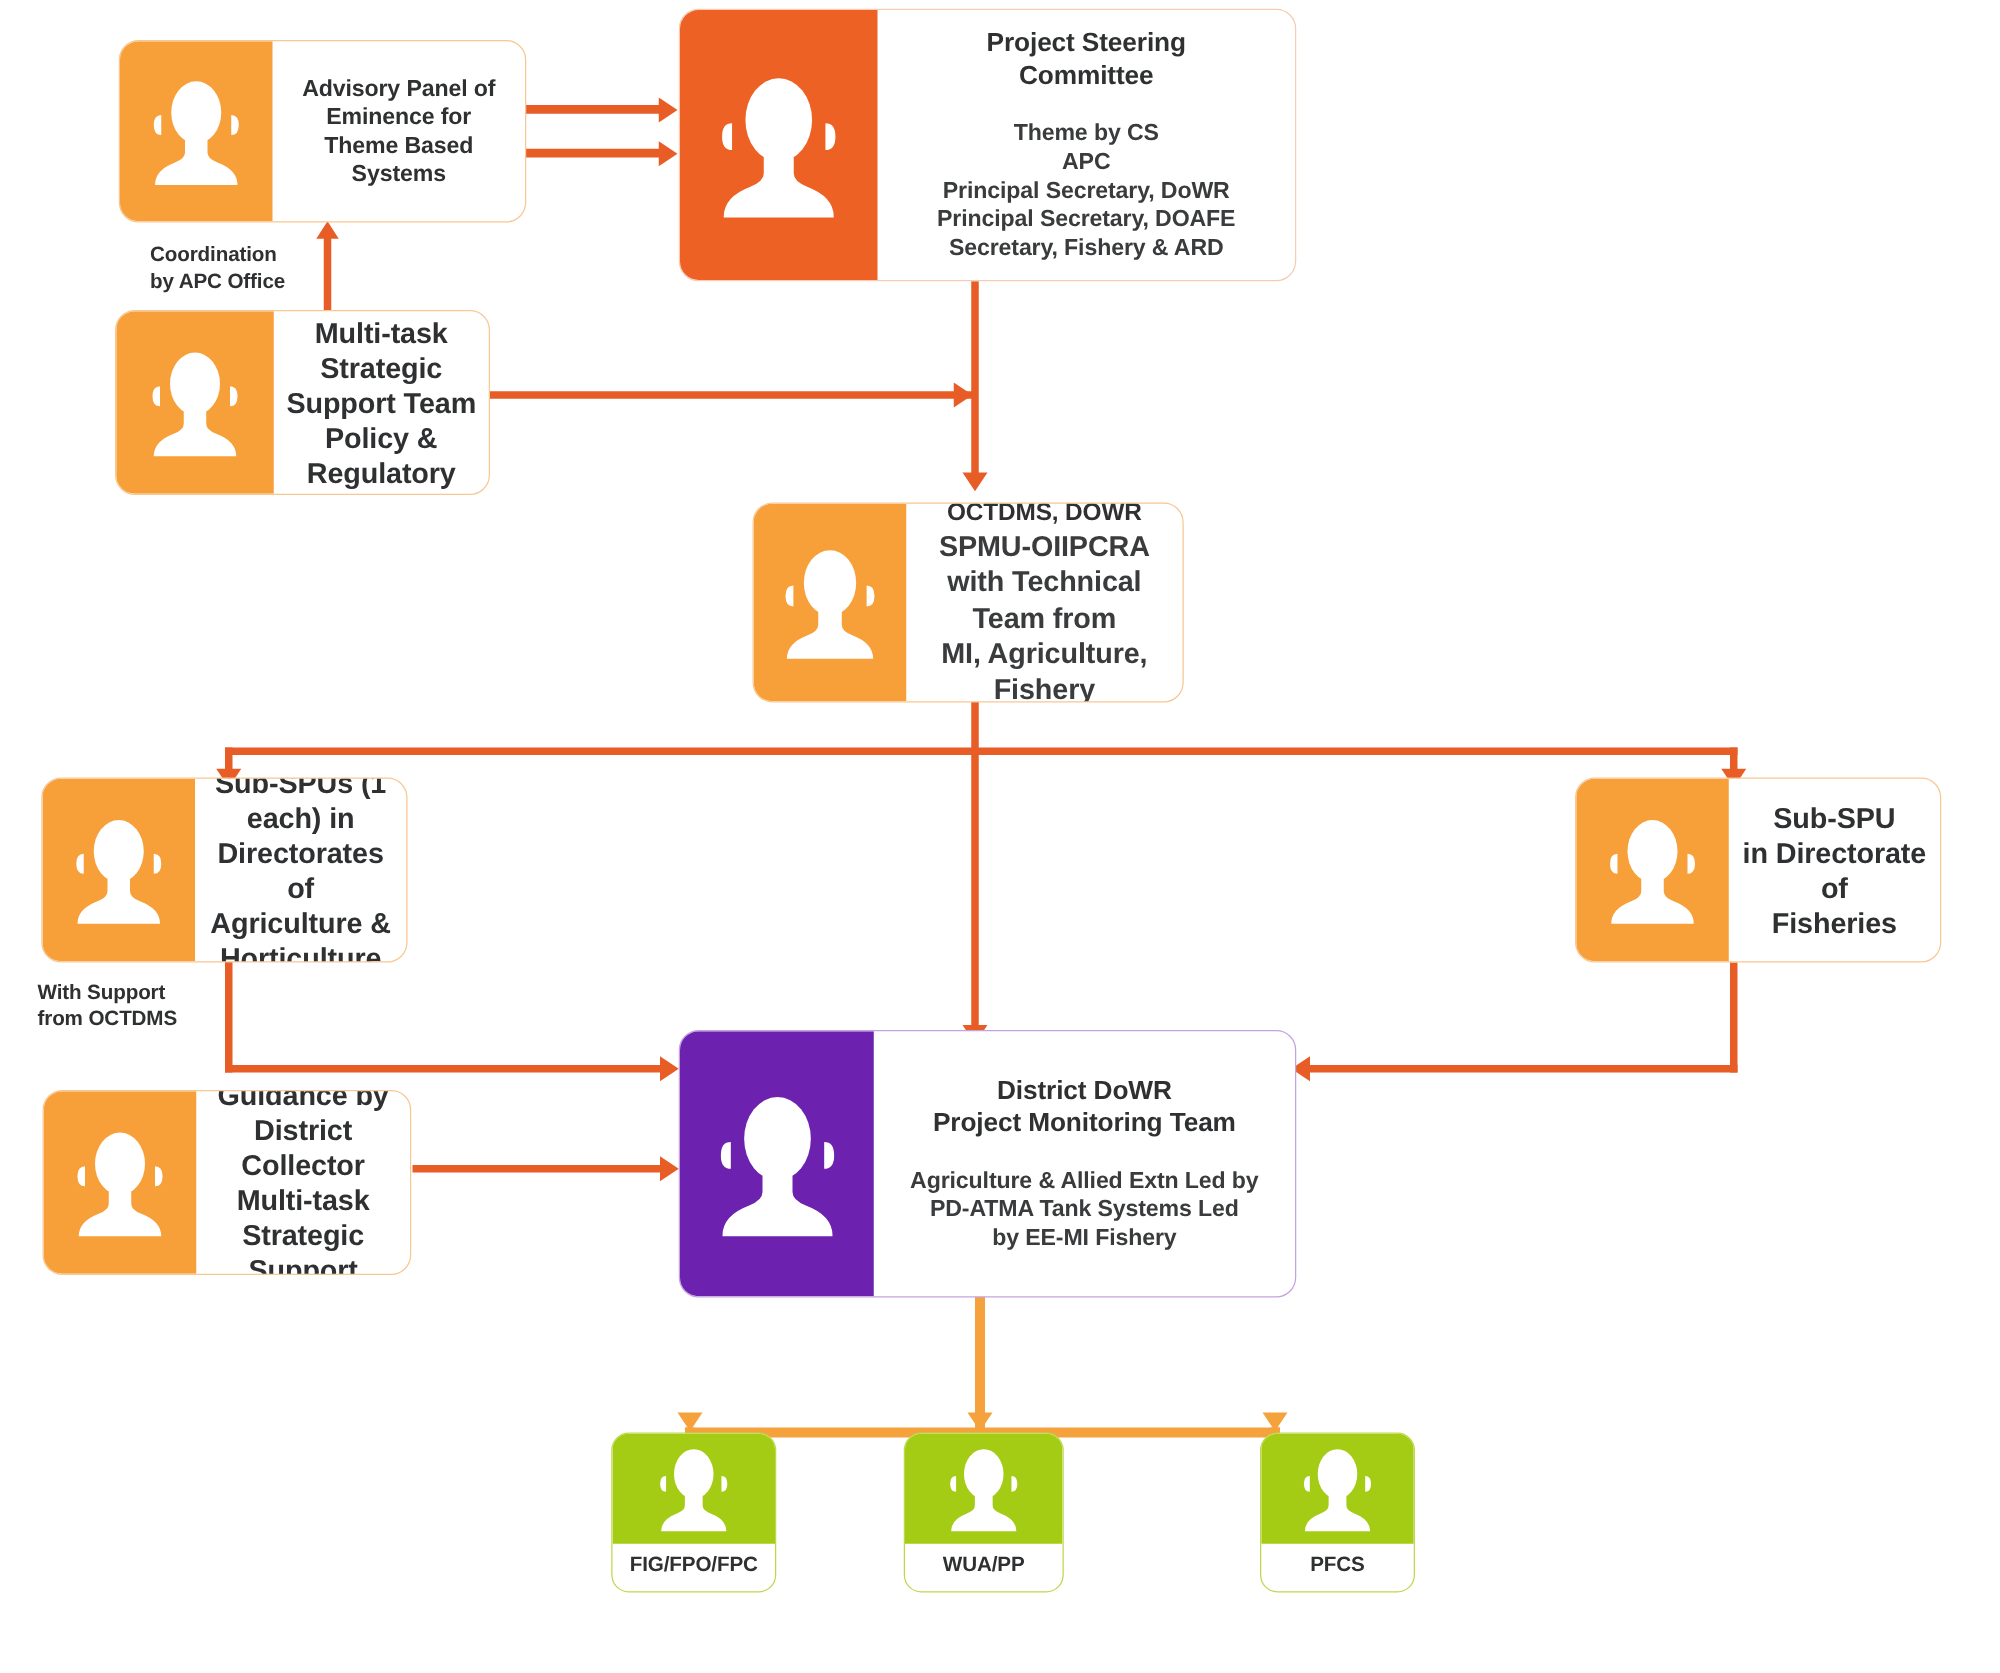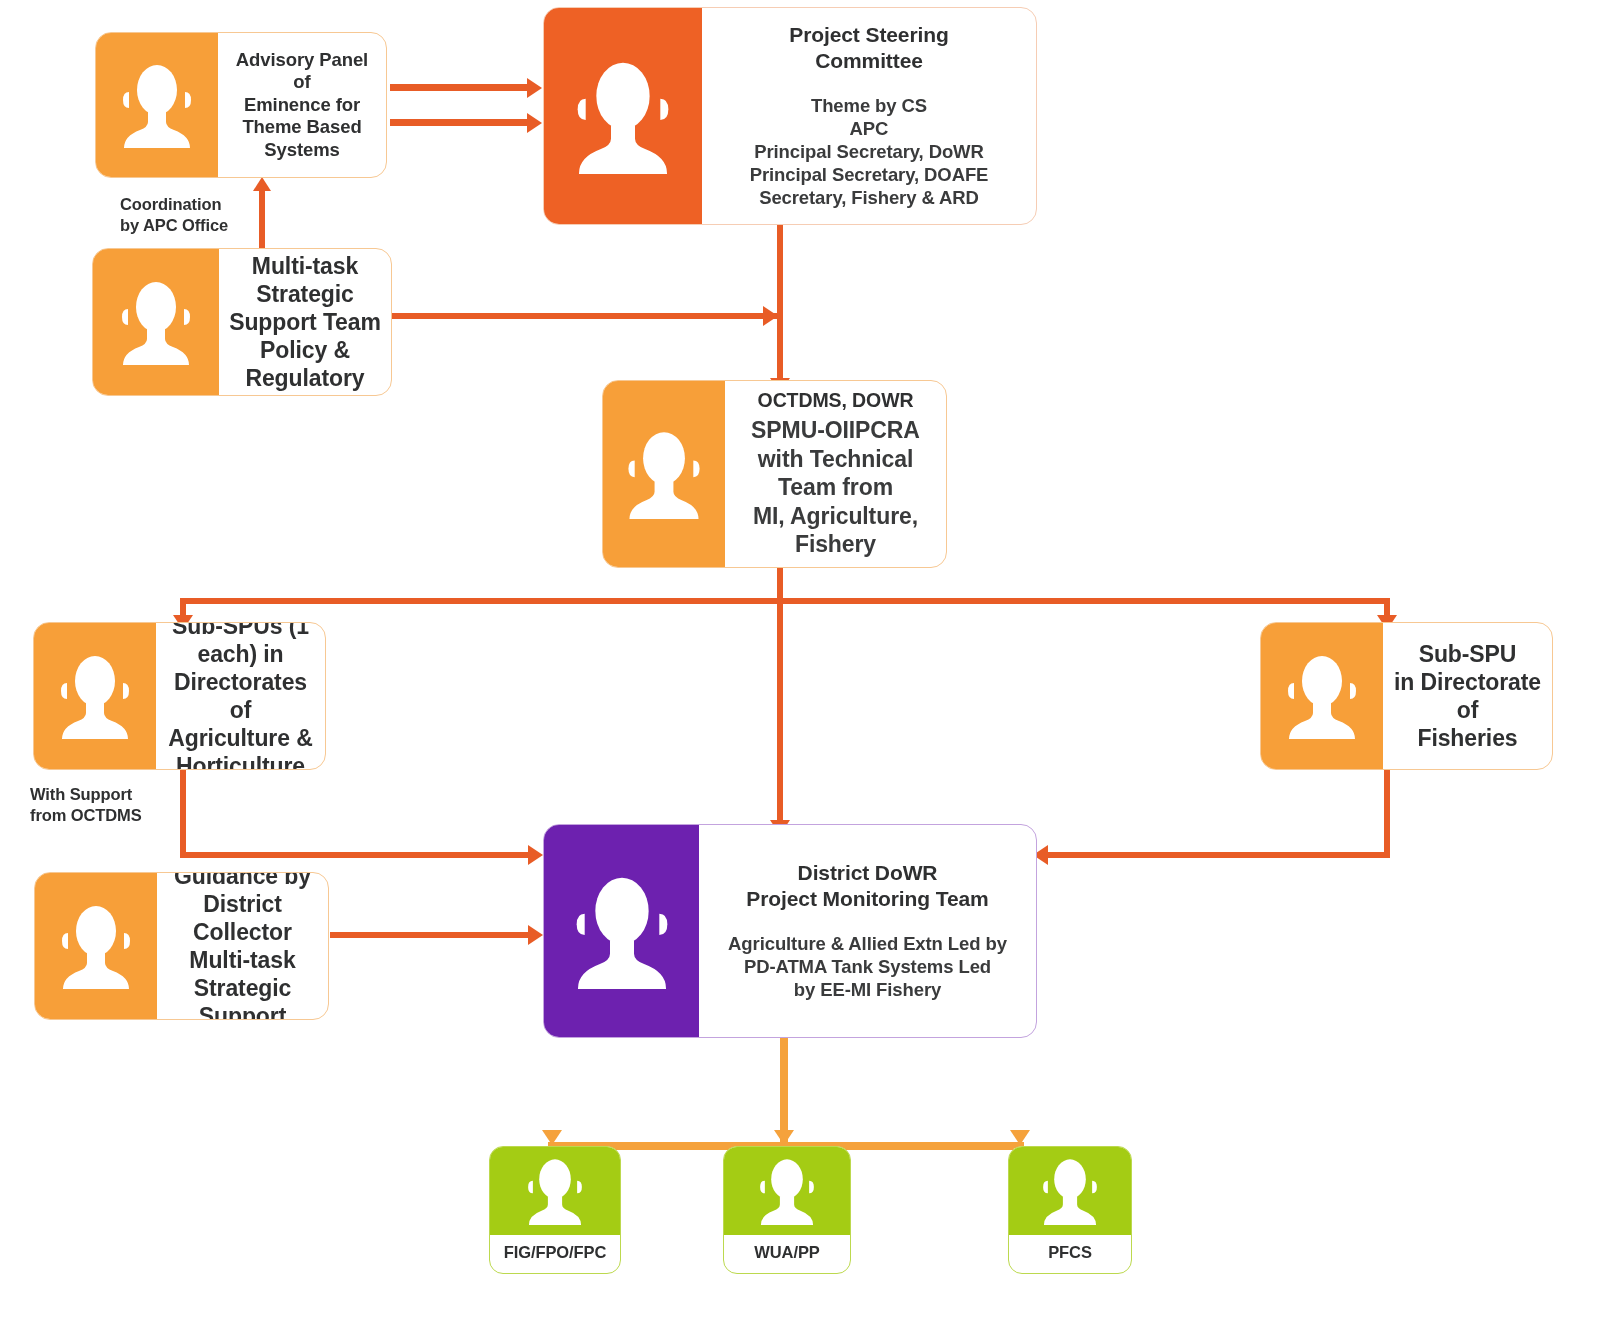--- a/index.html
+++ b/index.html
@@ -200,21 +200,21 @@
   <div class="arrow down light" style="left:774px; top:1130px;"></div>
 
   <div class="conn light" style="left:548px; top:1142px; width:476px; height:8px;"></div>
 
   <div class="conn light" style="left:548px; top:1142px; width:8px; height:22px;"></div>
   <div class="arrow down light" style="left:542px; top:1130px;"></div>
 
   <div class="conn light" style="left:1016px; top:1142px; width:8px; height:22px;"></div>
   <div class="arrow down light" style="left:1010px; top:1130px;"></div>
 
-  <div class="card orange" style="left:95px; top:32px; width:292px; height:146px;">
+  <div class="card orange" style="left:95px; top:32px; width:326px; height:146px;">
     <div class="avatar-pane" style="width:122px;">
       <svg class="avatar-svg" width="78" height="86" viewBox="0 0 78 86">
         <ellipse cx="39" cy="28" rx="20" ry="25" fill="#ffffff"></ellipse>
         <path d="M11 30 q-6 0 -6 8 q0 8 6 8 z" fill="#ffffff"></path>
         <path d="M67 30 q6 0 6 8 q0 8 -6 8 z" fill="#ffffff"></path>
         <path d="M30 50 h18 v10 q0 5 8 8 q16 6 16 18 v4 h-66 v-4 q0 -12 16 -18 q8 -3 8 -8 z" fill="#ffffff"></path>
       </svg>
     </div>
     <div class="body-pane">
       <div class="title t-18">Advisory Panel of</div>
@@ -261,21 +261,21 @@
       <div class="title t-22">Committee</div>
       <div class="gap-lg"></div>
       <div class="subtitle t-18">Theme by CS</div>
       <div class="subtitle t-18">APC</div>
       <div class="subtitle t-18">Principal Secretary, DoWR</div>
       <div class="subtitle t-18">Principal Secretary, DOAFE</div>
       <div class="subtitle t-18">Secretary, Fishery &amp; ARD</div>
     </div>
   </div>
 
-  <div class="card orange" style="left:602px; top:380px; width:345px; height:188px;">
+  <div class="card orange" style="left:602px; top:402px; width:345px; height:160px;">
     <div class="avatar-pane" style="width:122px;">
       <svg class="avatar-svg" width="82" height="90" viewBox="0 0 78 86">
         <ellipse cx="39" cy="28" rx="20" ry="25" fill="#ffffff"></ellipse>
         <path d="M11 30 q-6 0 -6 8 q0 8 6 8 z" fill="#ffffff"></path>
         <path d="M67 30 q6 0 6 8 q0 8 -6 8 z" fill="#ffffff"></path>
         <path d="M30 50 h18 v10 q0 5 8 8 q16 6 16 18 v4 h-66 v-4 q0 -12 16 -18 q8 -3 8 -8 z" fill="#ffffff"></path>
       </svg>
     </div>
     <div class="body-pane">
       <div class="title t-19">OCTDMS, DOWR</div>

